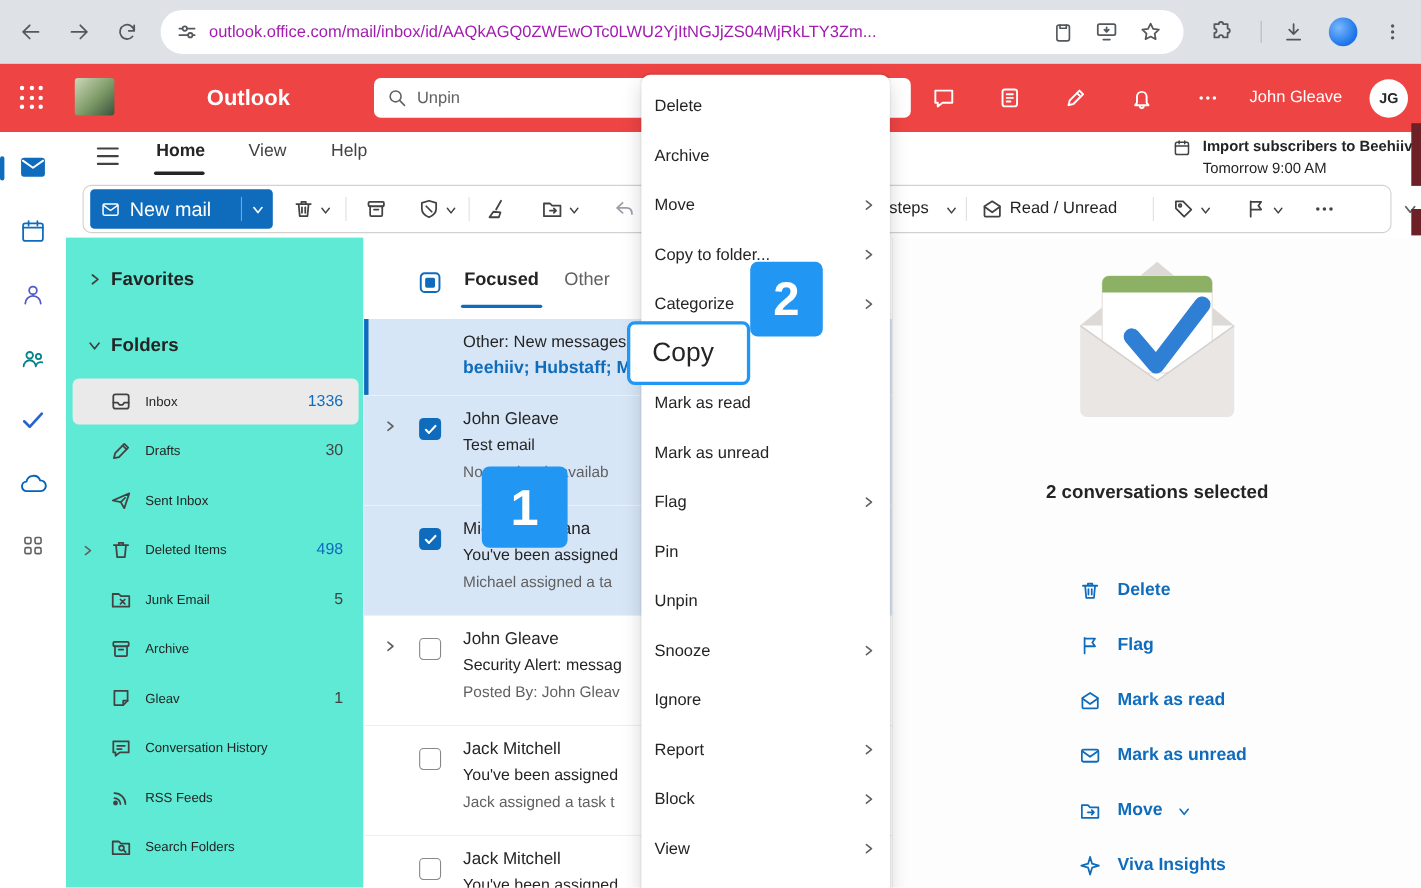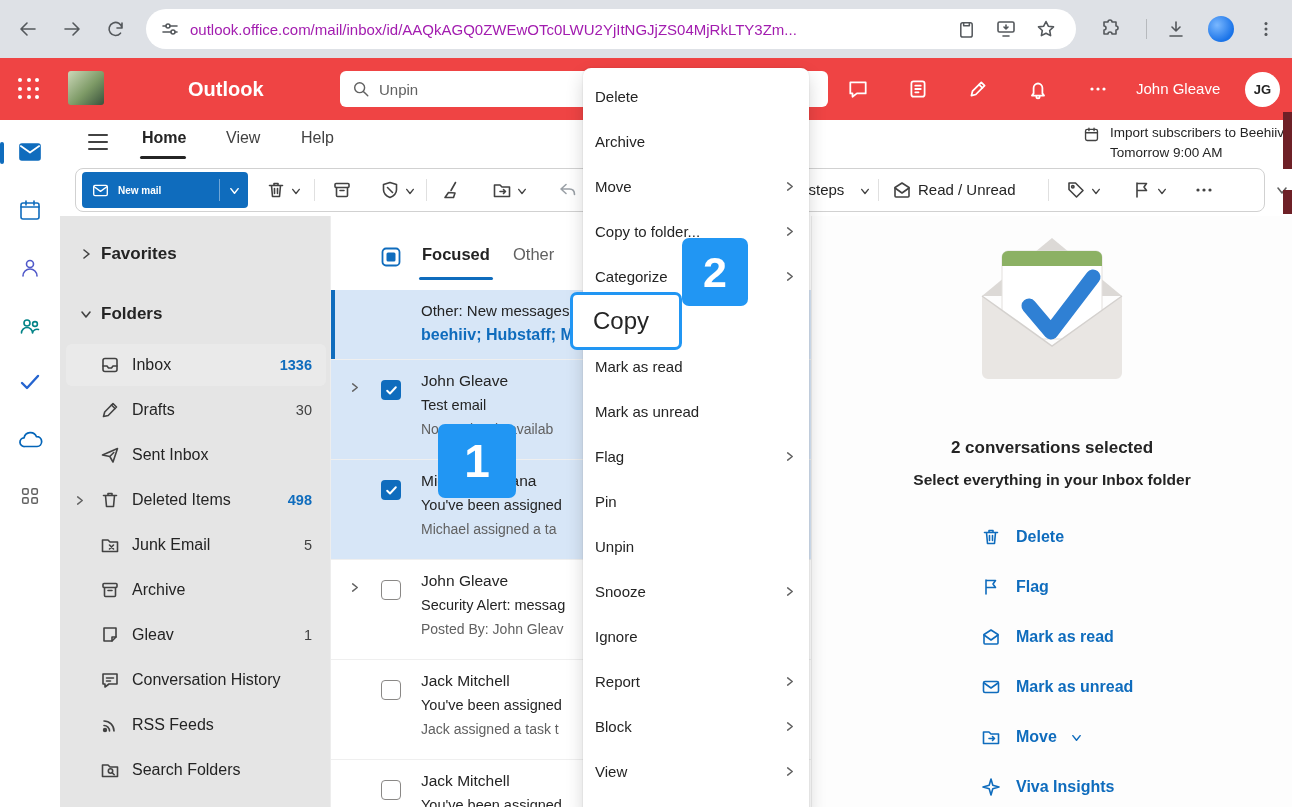--- a/index.html
+++ b/index.html
@@ -40,52 +40,52 @@
   .main{flex:1;position:relative}
 
   
   .tabsrow{position:absolute;top:0;left:0;right:0;height:46px;background:#fff}
   .hamb{position:absolute;left:28px;top:14px;width:20px;height:16px;display:flex;flex-direction:column;justify-content:space-between}
   .hamb i{height:2px;background:#424242;border-radius:1px}
   .tab{position:absolute;top:9px;font-size:16px;color:#424242}
   .tab.active{font-weight:700;color:#242424}
   .tab-underline{position:absolute;left:80px;top:36px;width:46px;height:3px;background:#242424;border-radius:2px}
   .reminder{position:absolute;right:8px;top:3px;display:flex;gap:10px;align-items:flex-start;color:#242424}
-  .rem-title{font-size:13.5px;font-weight:400;line-height:20px}
+  .rem-title{font-size:13.5px;font-weight:700;line-height:20px}
   .rem-time{font-size:13.5px;line-height:20px}
 
   
   .toolbarrow{position:absolute;top:46px;left:0;right:0;height:50px;background:#fff}
   .cmdbar{position:absolute;left:15px;top:2px;width:1190px;height:44px;background:#fff;border:1px solid #d1d1d1;
           border-radius:8px;box-sizing:border-box}
   .newmail{position:absolute;left:6px;top:3px;height:36px;width:166px;background:#0f6cbd;border-radius:4px;color:#fff;
            display:flex;align-items:center}
-  .nm-label{font-size:10px;font-weight:700;margin-left:9px;flex:1}
+  .nm-label{font-size:18px;font-weight:400;margin-left:9px;flex:1}
   .nm-div{width:1px;height:22px;background:rgba(255,255,255,.4)}
   .nm-chev{width:28px;display:flex;justify-content:center}
   .tbtn{position:absolute;top:9px;width:24px;height:24px;color:#424242;display:flex;align-items:center;justify-content:center}
   .tchev{position:absolute;top:15px;width:14px;height:14px;color:#424242;display:flex;align-items:center;justify-content:center}
   .tsep{position:absolute;top:10px;width:1px;height:22px;background:#e0e0e0}
   .tlabel{position:absolute;top:12px;font-size:15px;color:#242424;white-space:nowrap}
   .disabled{color:#9aa0a6}
   .collapse{position:absolute;right:4px;top:18px;color:#616161}
 
   
   .panes{position:absolute;top:96px;left:0;right:0;bottom:0;display:flex}
-  .sidebar{width:270px;flex:0 0 270px;position:relative;background:#e5e5e5}
+  .sidebar{width:270px;flex:0 0 270px;position:relative;background:#5eead4}
   .sec-h{position:absolute;display:flex;align-items:center;gap:9px;font-size:17px;font-weight:700;color:#242424}
   .sec-chev{color:#424242;display:flex}
   .fi{position:absolute;left:6px;width:260px;height:42px;border-radius:6px;display:flex;align-items:center;
       padding-left:8px;box-sizing:border-box}
   .fi.sel{background:#eaeaea}
   .fi-chev{width:26px;color:#616161;display:flex;align-items:center}
   .fi-ic{width:20px;height:20px;color:#424242;margin-right:12px;display:flex;align-items:center;justify-content:center}
-  .fi-label{font-size:16px;color:#242424;flex:1;white-space:nowrap;overflow:hidden}
+  .fi-label{font-size:12px;color:#242424;flex:1;white-space:nowrap;overflow:hidden}
   .fi-count{margin-right:14px;font-size:14.5px}
-  .c-blue{color:#0f6cbd;font-weight:700}
+  .c-blue{color:#0f6cbd;font-weight:400}
   .c-gray{color:#424242}
 
   .listpane{width:480px;flex:0 0 480px;position:relative;background:#fff;border-left:1px solid #ededed;border-right:1px solid #ededed}
   .list-hd{position:absolute;top:19px;left:0;right:0;height:55px}
   .selall{position:absolute;left:50px;top:12px}
   .pivot{position:absolute;top:10px;font-size:16.5px}
   .pivot.focused{left:91px;font-weight:700;color:#242424}
   .pivot.other{left:182px;color:#616161}
   .pivot-underline{position:absolute;left:88px;top:42px;width:74px;height:3px;background:#0f6cbd;border-radius:2px}
   .erow{position:absolute;left:0;right:0;border-bottom:1px solid #efefef;box-sizing:border-box;background:#fff}
@@ -666,21 +666,20 @@
           <svg width="190" height="170" viewBox="0 0 190 170">
             <polygon points="25,70 95,12 165,70" fill="#dcd9d6"></polygon>
             <rect x="45" y="25" width="100" height="88" rx="6" fill="#fff" stroke="#e3e0dd"></rect>
             <path d="M45 31a6 6 0 016-6h88a6 6 0 016 6v9H45z" fill="#8cb164"></path>
             <path d="M72 80l22 26 42-55" stroke="#2f80d4" stroke-width="15" fill="none" stroke-linecap="round" stroke-linejoin="round"></path>
             <path d="M25 70l70 50 70-50v77a6 6 0 01-6 6H31a6 6 0 01-6-6z" fill="#e9e6e3"></path>
             <path d="M25 70l70 50 70-50" fill="none" stroke="#d4d1ce" stroke-width="1.5"></path>
           </svg>
         </div>
         <div class="rp-title">2 conversations selected</div>
-        <div class="rp-sub">Select everything in your Inbox folder</div>
         <div class="rp-actions">
           <div class="rp-a">
             <span class="rp-ic">
               <svg class="sv" width="20" height="20" viewBox="0 0 20 20">
                   <path d="M3.5 5.5h13M8 5V3.5h4V5M5.5 5.5l1 11h7l1-11M8.5 8.5v5M11.5 8.5v5"></path>
                 </svg>
               </span>
             <span>Delete</span>
           </div>
           <div class="rp-a">

